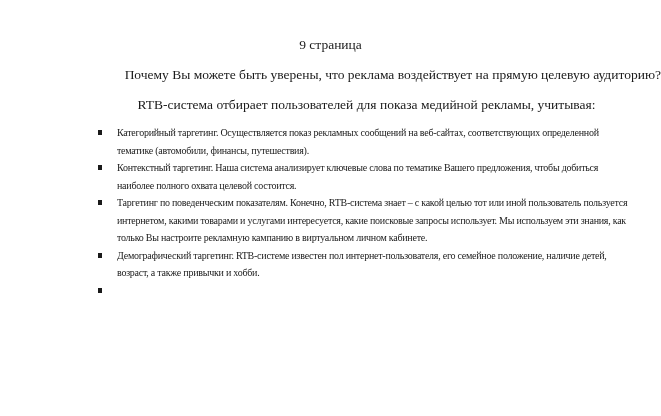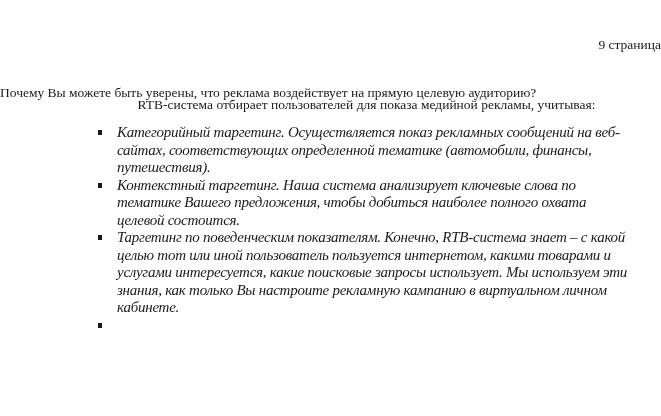--- a/index.html
+++ b/index.html
@@ -2,49 +2,49 @@
 <html><head>
 <meta charset="utf-8">
 <style>
   html, body { margin:0; padding:0; }
   body {
     width:661px; height:416px; background:#ffffff; overflow:hidden;
     font-family: "Liberation Serif", "DejaVu Serif", serif;
     color:#1a1a1a; position:relative;
   }
   .page-title {
-    position:absolute; top:36px; left:0; width:661px; text-align:right;
+    position:absolute; top:36px; left:0; width:661px; text-align:center;
     font-size:13.5px; line-height:17px;
   }
   .question {
-    position:absolute; top:84px; left:0; width:661px; text-align:left;
+    position:absolute; top:66px; left:0; width:661px; text-align:right;
     font-size:13.5px; line-height:17px;
   }
   .intro {
     position:absolute; top:96px; left:0; width:661px; text-align:center;
     font-size:13.5px; line-height:17px;padding-left:36px;
   }
   .list {
     position:absolute; top:124px; left:96px; width:540px;
     margin:0; padding:0; list-style:none;
   }
   .list li {
     position:relative; padding-left:21px;
-    font-size:15px; line-height:17.5px; letter-spacing:-0.25px;font-style:italic;
+    font-size:10px; line-height:17.5px; letter-spacing:-0.25px;
   }
   .bullet {
     position:absolute; left:2px; top:6px; width:4px; height:5px; background:#1a1a1a;
   }
 </style>
 </head>
 <body>
 
 <div class="page-title">9 страница</div>
 <div class="question">Почему Вы можете быть уверены, что реклама воздействует на прямую целевую аудиторию?</div>
 <div class="intro">RTB-система отбирает пользователей для показа медийной рекламы, учитывая:</div>
 
 <ul class="list">
   <li><span class="bullet"></span><span>Категорийный таргетинг. Осуществляется показ рекламных сообщений на веб-сайтах, соответствующих определенной тематике (автомобили, финансы, путешествия).</span></li>
   <li><span class="bullet"></span><span>Контекстный таргетинг. Наша система анализирует ключевые слова по тематике Вашего предложения, чтобы добиться наиболее полного охвата целевой состоится.</span></li>
   <li><span class="bullet"></span><span>Таргетинг по поведенческим показателям. Конечно, RTB-система знает – с какой целью тот или иной пользователь пользуется интернетом, какими товарами и услугами интересуется, какие поисковые запросы использует. Мы используем эти знания, как только Вы настроите рекламную кампанию в виртуальном личном кабинете.</span></li>
-  <li><span class="bullet"></span></li>
+  <li><span class="bullet"></span><span>Демографический таргетинг. RTB-системе известен пол интернет-пользователя, его семейное положение, наличие детей, возраст, а также привычки и хобби.</span></li>
   <li><span class="bullet"></span></li>
 </ul>
 
 </body></html>

